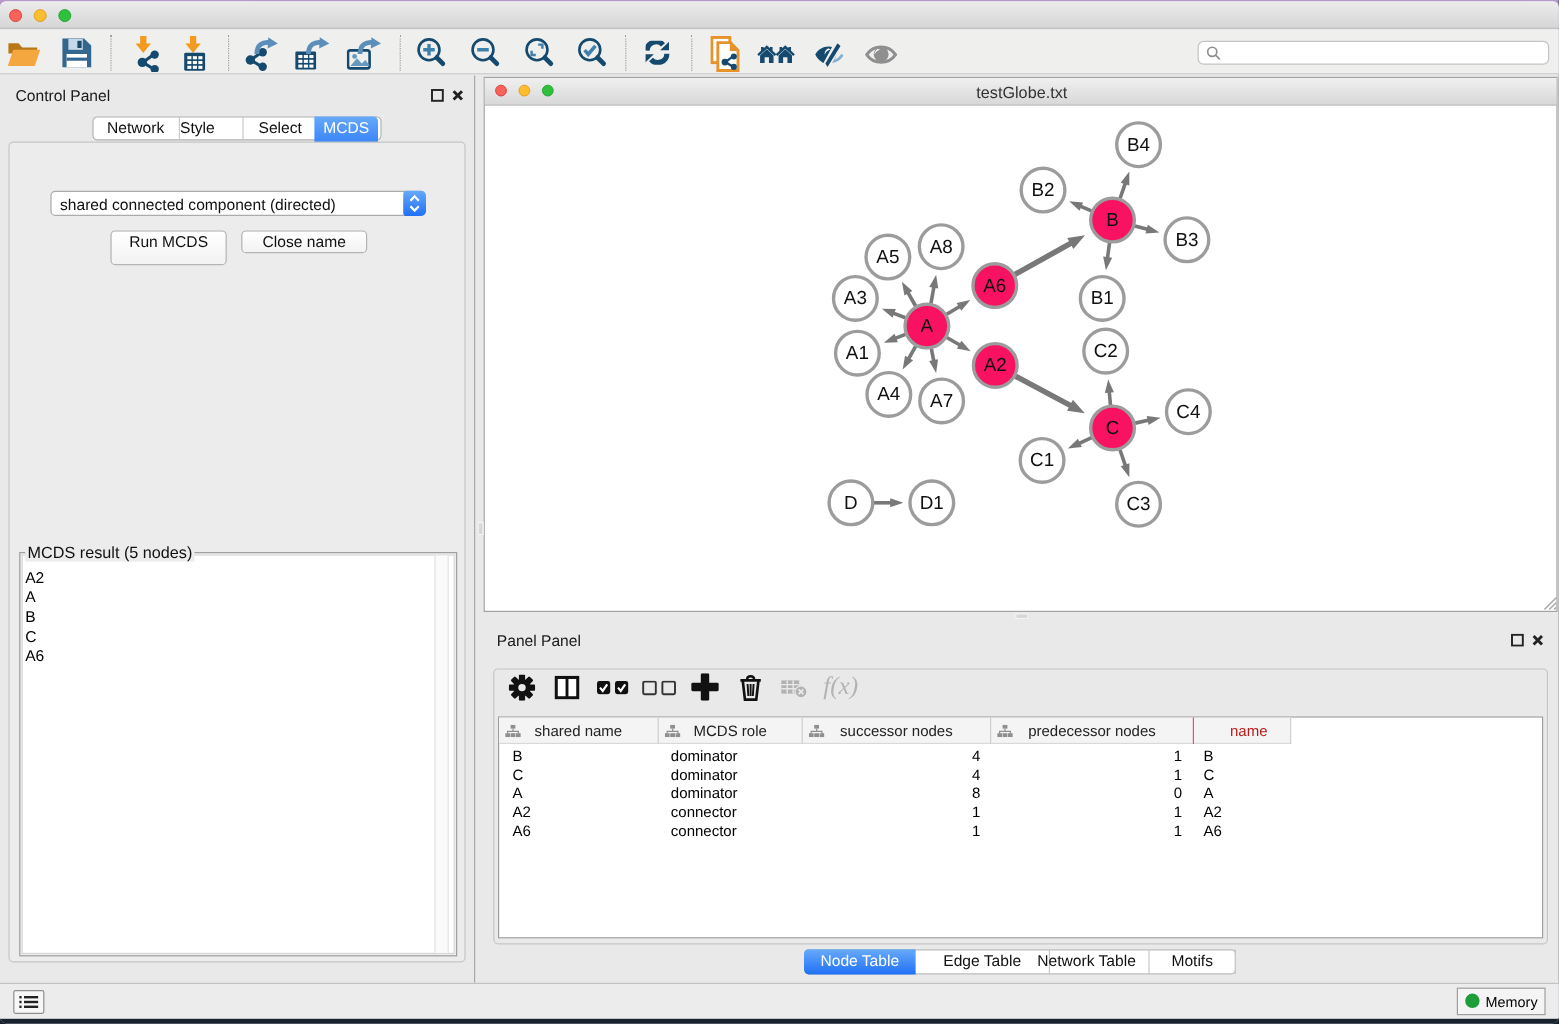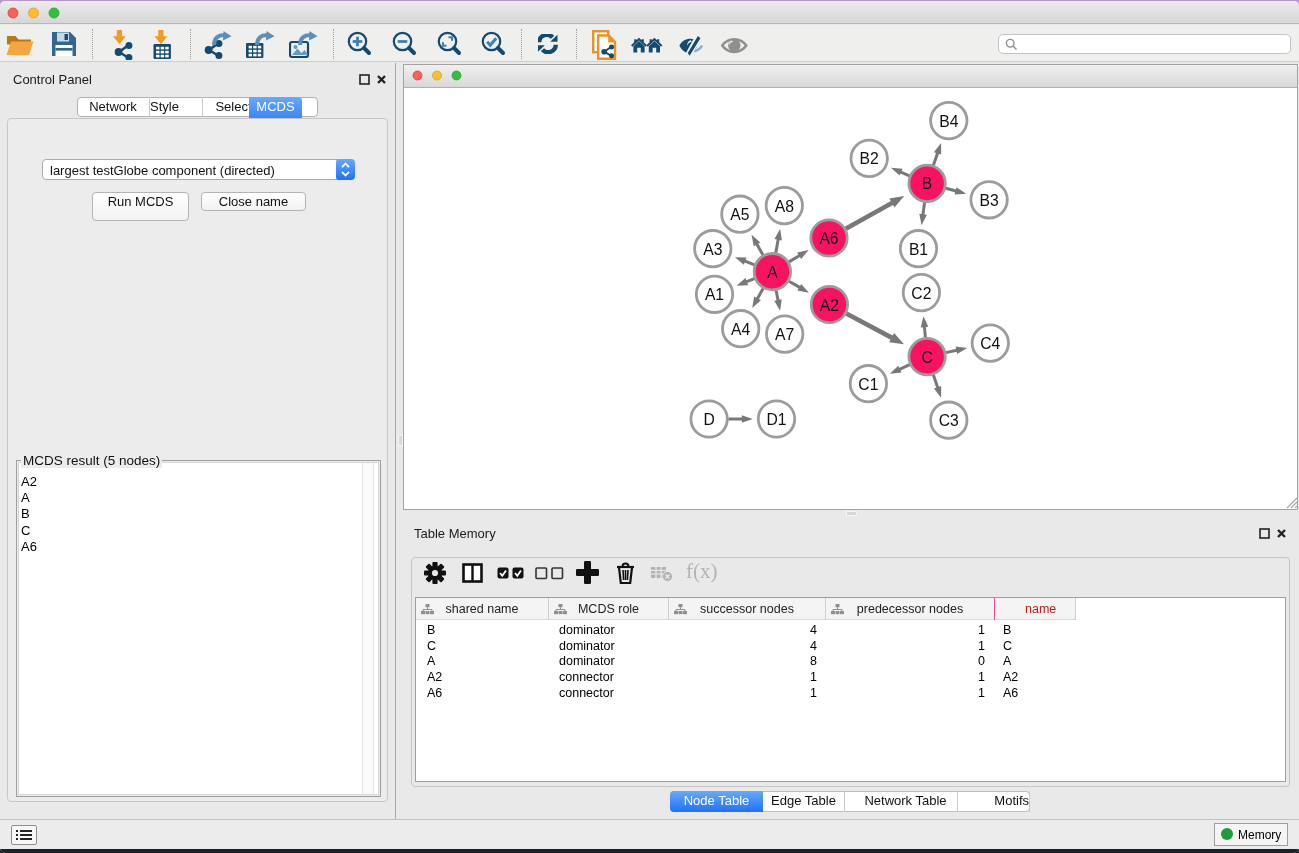--- a/index.html
+++ b/index.html
@@ -177,43 +177,44 @@
     <svg class="abs" style="left:359px;top:73px" width="11" height="11" viewBox="0 0 11 11">
       <rect x="1" y="1" width="9" height="9" fill="none" stroke="#222" stroke-width="1.6"></rect>
     </svg>
     <svg class="abs" style="left:376px;top:73px" width="11" height="11" viewBox="0 0 11 11">
       <path d="M2 2 L9 9 M9 2 L2 9" stroke="#222" stroke-width="2.4"></path>
     </svg>
     <div class="abs" style="left:77px;top:96px;width:241px;height:20px;background:#fff;border:1px solid #b2b2b2;border-radius:4px"></div>
     <div class="abs" style="left:77px;top:96px;width:73px;height:20px;border-right:1px solid #c9c9c9;font-size:13px;line-height:19px;text-align:center;color:#111">Network</div>
     <div class="abs" style="left:150px;top:96px;width:53px;height:20px;border-right:1px solid #c9c9c9;font-size:13px;line-height:19px;text-align:left;color:#111">Style</div>
     <div class="abs" style="left:203px;top:96px;width:62px;height:20px;border-right:1px solid #c9c9c9;font-size:13px;line-height:19px;text-align:center;color:#111">Select</div>
-    <div class="abs bluegrad" style="left:249px;top:96px;width:53px;height:34px;border-radius:0 4px 4px 0;font-size:13px;line-height:19px;text-align:center;color:#fff">MCDS</div>
+    <div class="abs bluegrad" style="left:262px;top:96px;width:53px;height:34px;border-radius:0 4px 4px 0;font-size:13px;line-height:19px;text-align:center;color:#fff">MCDS</div>
     <div class="abs" style="left:7px;top:117px;width:381px;height:684px;background:#ececec;border:1px solid #c6c6c6;border-radius:4px"></div>
     <div class="abs" style="left:42px;top:158px;width:312px;height:21px;background:#fff;border:1px solid #ababab;border-radius:4px"></div>
-    <div class="abs" style="left:50px;top:162px;font-size:13px;color:#111">largest testGlobe component (directed)</div>
+    <div class="abs" style="left:50px;top:162px;font-size:13px;color:#111">shared connected component (directed)</div>
     <div class="abs bluegrad" style="left:336px;top:158px;width:19px;height:21px;border-radius:3px 4px 4px 3px"></div>
     <svg class="abs" style="left:340px;top:161px" width="11" height="15" viewBox="0 0 11 15">
       <path d="M2 5.2 L5.5 1.5 L9 5.2" fill="none" stroke="#fff" stroke-width="1.8"></path>
       <path d="M2 9.8 L5.5 13.5 L9 9.8" fill="none" stroke="#fff" stroke-width="1.8"></path>
     </svg>
     <div class="btn" style="left:92px;top:191px;width:97px;height:29px;line-height:18px">Run MCDS</div>
     <div class="btn" style="left:201px;top:191px;width:105px;height:19px;line-height:18px">Close name</div>
     <div class="abs" style="left:16px;top:459px;width:365px;height:337px;border:1px solid #9f9f9f"></div>
     <div class="abs" style="left:18px;top:461px;width:361px;height:333px;background:#fff;border:1px solid #d7d7d7"></div>
     <div class="abs" style="left:21px;top:452px;background:#ececec;padding:0 2px;font-size:13.5px;color:#111">MCDS result (5 nodes)</div>
     <div class="abs" style="left:362px;top:462px;width:12px;height:331px;background:#fafafa;border-left:1px solid #e2e2e2;border-right:1px solid #e2e2e2"></div>
     <div class="abs" style="left:21px;top:473px;font-size:13px;color:#000;line-height:16.2px">A2<br>A<br>B<br>C<br>A6</div>
     <div class="abs" style="left:403px;top:63px;width:895px;height:446px;background:#fff;border:1px solid #a2a2a2"></div>
     <div class="abs" style="left:404px;top:64px;width:893px;height:23px;background:linear-gradient(#f0f0f0,#d8d8d8);border-bottom:1px solid #b0b0b0"></div>
     <svg style="position:absolute;left:412px;top:69px" width="51" height="11" viewBox="0 0 51 11">
       <circle cx="5.5" cy="5.5" r="4.5" fill="#f9615a" stroke="#d8423b" stroke-width="0.8"></circle>
       <circle cx="25.0" cy="5.5" r="4.5" fill="#fdbd2f" stroke="#dd9f23" stroke-width="0.8"></circle>
       <circle cx="44.5" cy="5.5" r="4.5" fill="#2fc13e" stroke="#27a335" stroke-width="0.8"></circle>
     </svg>
+    <div class="abs" style="left:404px;top:69px;width:895px;text-align:center;font-size:13.5px;color:#333">testGlobe.txt</div>
     <svg style="position:absolute;left:404px;top:87px" width="895" height="421" viewBox="0 0 895 421">
       <line x1="359.0" y1="167.0" x2="352.2" y2="155.1" stroke="#787878" stroke-width="3.0"></line>
       <polygon points="347.6,146.8 356.3,154.5 349.7,158.3" fill="#787878"></polygon>
       <line x1="371.8" y1="164.8" x2="374.4" y2="150.3" stroke="#787878" stroke-width="3.0"></line>
       <polygon points="376.1,140.9 377.9,152.4 370.4,151.1" fill="#787878"></polygon>
       <line x1="350.5" y1="176.8" x2="339.8" y2="172.7" stroke="#787878" stroke-width="3.0"></line>
       <polygon points="330.9,169.2 342.5,169.6 339.8,176.7" fill="#787878"></polygon>
       <line x1="350.5" y1="190.7" x2="341.4" y2="194.2" stroke="#787878" stroke-width="3.0"></line>
       <polygon points="332.6,197.7 341.4,190.1 344.2,197.2" fill="#787878"></polygon>
       <line x1="359.1" y1="200.5" x2="352.8" y2="211.7" stroke="#787878" stroke-width="3.0"></line>
@@ -291,21 +292,21 @@
     </svg>
     <svg class="abs" style="left:1285px;top:495px" width="13" height="13" viewBox="0 0 13 13">
       <g stroke="#a8a8a8" stroke-width="1.2">
         <line x1="12" y1="2" x2="2" y2="12"></line>
         <line x1="12" y1="6" x2="6" y2="12"></line>
         <line x1="12" y1="10" x2="10" y2="12"></line>
       </g>
     </svg>
     <div class="abs" style="left:398px;top:434px;width:5px;height:11px;background:#d8d8d8;border:1px solid #f5f5f5"></div>
     <div class="abs" style="left:846px;top:510px;width:11px;height:5px;background:#d8d8d8;border:1px solid #f5f5f5"></div>
-    <div class="abs" style="left:414px;top:525px;font-size:13px;color:#1a1a1a">Table Memory</div>
+    <div class="abs" style="left:414px;top:525px;font-size:13px;color:#1a1a1a">Panel Panel</div>
     <svg class="abs" style="left:1259px;top:527px" width="11" height="11" viewBox="0 0 11 11">
       <rect x="1" y="1" width="9" height="9" fill="none" stroke="#222" stroke-width="1.6"></rect>
     </svg>
     <svg class="abs" style="left:1276px;top:527px" width="11" height="11" viewBox="0 0 11 11">
       <path d="M2 2 L9 9 M9 2 L2 9" stroke="#222" stroke-width="2.4"></path>
     </svg>
     <div class="abs" style="left:411px;top:556px;width:879px;height:230px;background:#e9e9e9;border:1px solid #c6c6c6;border-radius:4px"></div>
     <svg style="position:absolute;left:424px;top:561px" width="22" height="22" viewBox="0 0 22 22">
       <g transform="translate(11,11)" fill="#111">
         <rect x="-2.6" y="-11" width="5.2" height="6" rx="1" transform="rotate(0)"></rect>
@@ -360,21 +361,21 @@
       <rect x="0" y="2" width="15" height="11" fill="#b2b2b2"></rect>
       <g stroke="#e9e9e9" stroke-width="1.2">
         <line x1="0" y1="5.5" x2="15" y2="5.5"></line>
         <line x1="0" y1="9" x2="15" y2="9"></line>
         <line x1="5" y1="2" x2="5" y2="13"></line>
         <line x1="10" y1="2" x2="10" y2="13"></line>
       </g>
       <circle cx="16.5" cy="11.5" r="5" fill="#b2b2b2" stroke="#e9e9e9" stroke-width="1"></circle>
       <path d="M14.5 9.5 l4 4 M18.5 9.5 l-4 4" stroke="#e9e9e9" stroke-width="1.5"></path>
     </svg>
-    <div class="abs" style="left:686px;top:558px;font-family:'Liberation Serif',serif;font-size:21px;color:#b3b3b3">f(x)</div>
+    <div class="abs" style="left:686px;top:558px;font-family:'Liberation Serif',serif;font-style:italic;font-size:21px;color:#b3b3b3">f(x)</div>
     <div class="abs" style="left:415px;top:596px;width:871px;height:185px;background:#fff;border:1px solid #9e9e9e"></div>
     <div class="abs" style="left:416px;top:597px;width:660px;height:22px;background:#f4f4f4;border-bottom:1px solid #d9d9d9"></div>
     <div class="abs" style="left:416px;top:597px;width:133px;height:22px;border-right:1px solid #cfcfcf;font-size:12.5px;line-height:22px;text-align:center;color:#222">shared name</div>
     <svg style="position:absolute;left:420.5px;top:603px" width="13" height="11" viewBox="0 0 13 11">
       <g fill="#8f8f8f">
         <rect x="4.5" y="0" width="4" height="3.2"></rect>
         <rect x="0" y="7" width="4" height="3.2"></rect>
         <rect x="4.5" y="7" width="4" height="3.2"></rect>
         <rect x="9" y="7" width="4" height="3.2"></rect>
       </g>
@@ -440,23 +441,23 @@
     <div class="abs" style="left:669px;top:669px;width:148px;text-align:right;font-size:12.5px;color:#000">1</div>
     <div class="abs" style="left:826px;top:669px;width:159px;text-align:right;font-size:12.5px;color:#000">1</div>
     <div class="abs" style="left:1003px;top:669px;font-size:12.5px;color:#000">A2</div>
     <div class="abs" style="left:427px;top:685px;font-size:12.5px;color:#000">A6</div>
     <div class="abs" style="left:559px;top:685px;font-size:12.5px;color:#000">connector</div>
     <div class="abs" style="left:669px;top:685px;width:148px;text-align:right;font-size:12.5px;color:#000">1</div>
     <div class="abs" style="left:826px;top:685px;width:159px;text-align:right;font-size:12.5px;color:#000">1</div>
     <div class="abs" style="left:1003px;top:685px;font-size:12.5px;color:#000">A6</div>
     <div class="abs" style="left:670px;top:790px;width:360px;height:21px;background:#fff;border:1px solid #bdbdbd;border-radius:4px"></div>
     <div class="abs bluegrad" style="left:670px;top:790px;width:93px;height:21px;border-radius:4px 0 0 4px;font-size:13px;line-height:20px;text-align:center;color:#fff">Node Table</div>
-    <div class="abs" style="left:763px;top:790px;width:82px;height:21px;border-right:1px solid #c9c9c9;font-size:13px;line-height:20px;text-align:center;color:#111">Edge Table</div>
+    <div class="abs" style="left:763px;top:790px;width:112px;height:21px;border-right:1px solid #c9c9c9;font-size:13px;line-height:20px;text-align:center;color:#111">Edge Table</div>
     <div class="abs" style="left:854px;top:790px;width:104px;height:21px;border-right:1px solid #c9c9c9;font-size:13px;line-height:20px;text-align:center;color:#111">Network Table</div>
-    <div class="abs" style="left:958px;top:790px;width:72px;height:21px;border-right:1px solid #c9c9c9;font-size:13px;line-height:20px;text-align:right;color:#111">Motifs</div>
+    <div class="abs" style="left:958px;top:790px;width:72px;height:21px;border-right:1px solid #c9c9c9;font-size:13px;line-height:20px;text-align:center;color:#111">Motifs</div>
     <div class="abs" style="left:0;top:818px;width:1299px;height:31px;background:#ececec;border-top:1px solid #c2c2c2"></div>
     <div class="abs" style="left:11px;top:824px;width:26px;height:20px;background:#f7f7f7;border:1px solid #8f8f8f;border-radius:2px"></div>
     <svg class="abs" style="left:16px;top:829px" width="16" height="11" viewBox="0 0 16 11">
       <g fill="#222">
         <rect x="0" y="0" width="2" height="2"></rect>
         <rect x="0" y="4" width="2" height="2"></rect>
         <rect x="0" y="8" width="2" height="2"></rect>
         <rect x="4" y="0" width="12" height="2"></rect>
         <rect x="4" y="4" width="12" height="2"></rect>
         <rect x="4" y="8" width="12" height="2"></rect>

